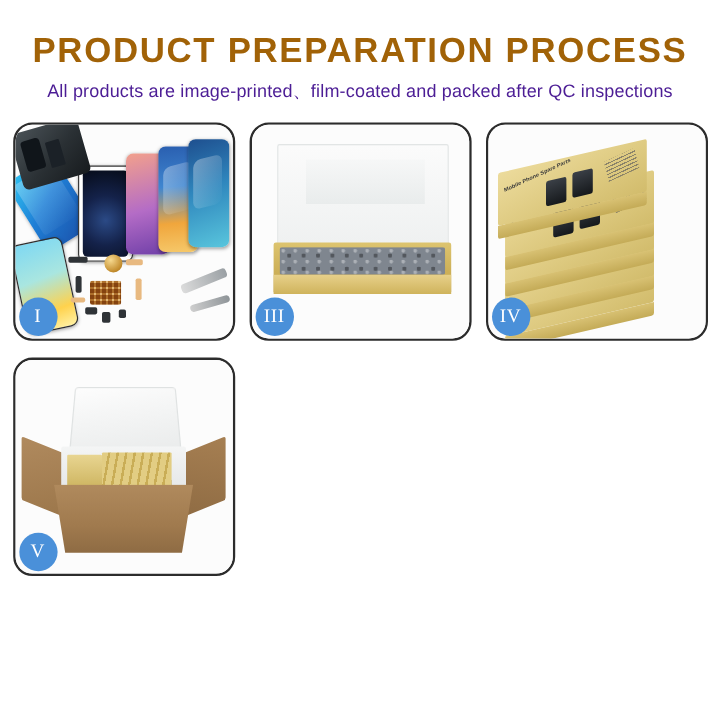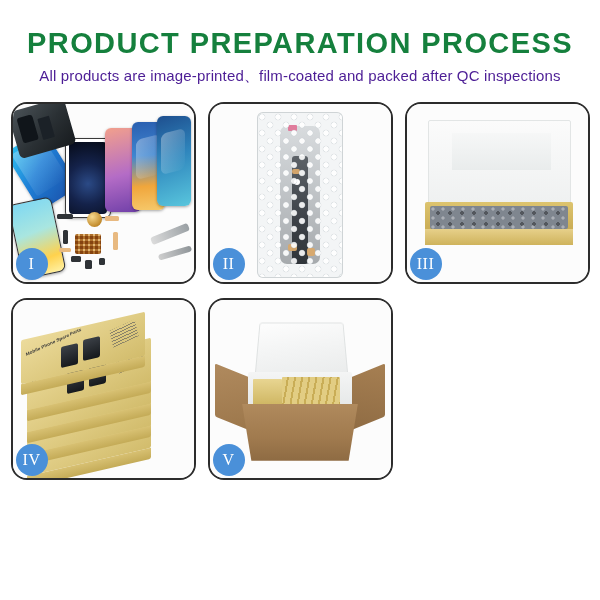--- a/index.html
+++ b/index.html
@@ -6,21 +6,21 @@
   body{
     width:600px;height:600px;background:#ffffff;
     font-family:"Liberation Sans", sans-serif;
     overflow:hidden;
   }
   .page{position:relative;width:600px;height:600px;box-sizing:border-box;}
 
   
   .header{padding-top:28px;text-align:center;}
   .title{
-    font-size:29px;font-weight:700;letter-spacing:1.4px;color:#15803d;
+    font-size:29px;font-weight:700;letter-spacing:1.4px;color:#a16207;
     line-height:1.05;white-space:nowrap;
   }
   .subtitle{
     margin-top:9px;font-size:15px;color:#4c1d95;letter-spacing:.15px;
     white-space:nowrap;
   }
 
   
   .grid{
     margin-top:16px;
@@ -304,35 +304,20 @@
         <div class="chip" style="left:86px;top:154px;width:6px;height:7px;"></div>
         <div class="flex" style="left:92px;top:112px;width:14px;height:5px;"></div>
         <div class="flex" style="left:100px;top:128px;width:5px;height:18px;"></div>
         <div class="flex" style="left:46px;top:144px;width:12px;height:4px;"></div>
         <div class="tool"></div>
         <div class="tool2"></div>
       </div>
       <div class="badge">I</div>
     </div>
 
-    <div class="panel p2">
-      <div class="stage">
-        <div class="bag">
-          <div class="inner"></div>
-          <div class="strip"></div>
-          <div class="conn" style="left:40%;top:34%;width:8px;height:5px;"></div>
-          <div class="conn" style="left:36%;top:80%;width:9px;height:7px;"></div>
-          <div class="conn" style="left:58%;top:82%;width:8px;height:8px;"></div>
-          <div class="dot" style="left:43%;top:40%;width:6px;height:6px;"></div>
-          <div class="tape"></div>
-          <div class="bubbles"></div>
-        </div>
-      </div>
-      <div class="badge">II</div>
-    </div>
 
     <div class="panel p3">
       <div class="stage">
         <div class="lid">
           <div class="lid-in"></div>
         </div>
         <div class="tray"></div>
         <div class="foam"></div>
         <div class="tray-front"></div>
       </div>

